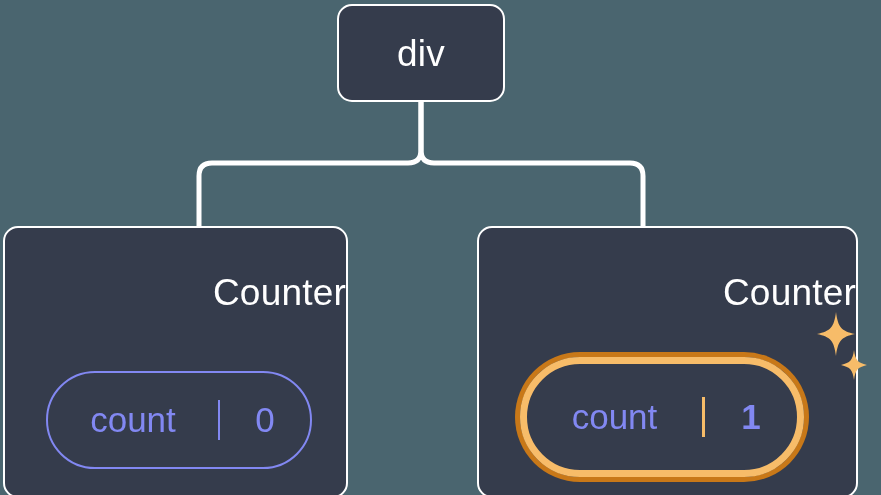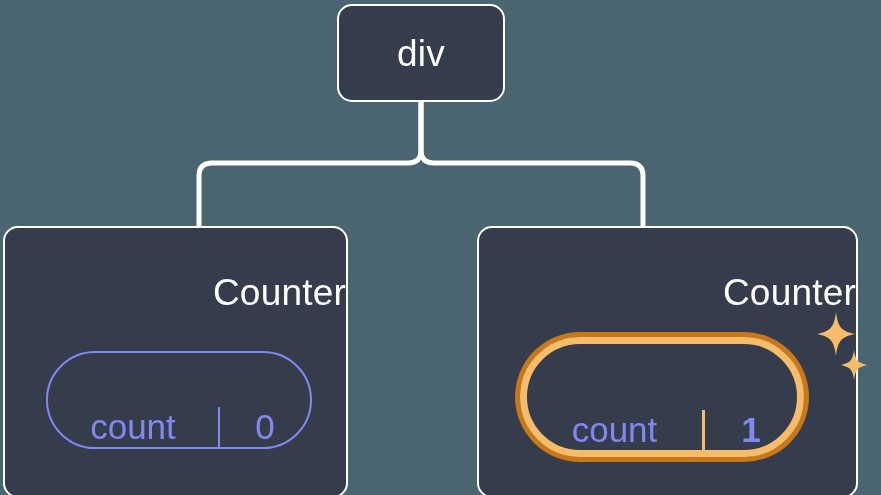--- a/index.html
+++ b/index.html
@@ -72,22 +72,23 @@
     font-size: 37px;
     font-weight: 400;
     letter-spacing: 0.2px;
     line-height: 1;
   }
 
   
   .pill {
     position: absolute;
     display: flex;
-    align-items: flex-end;
-    box-sizing: border-box;
+    align-items: center;
+    box-sizing: border-box;
+    margin-top: 20px;
   }
 
   
   #pill-left {
     left: 41px;
     top: 123px;
     width: 266px;
     height: 98px;
     border: 2px solid #8288f2;
     border-radius: 49px;

